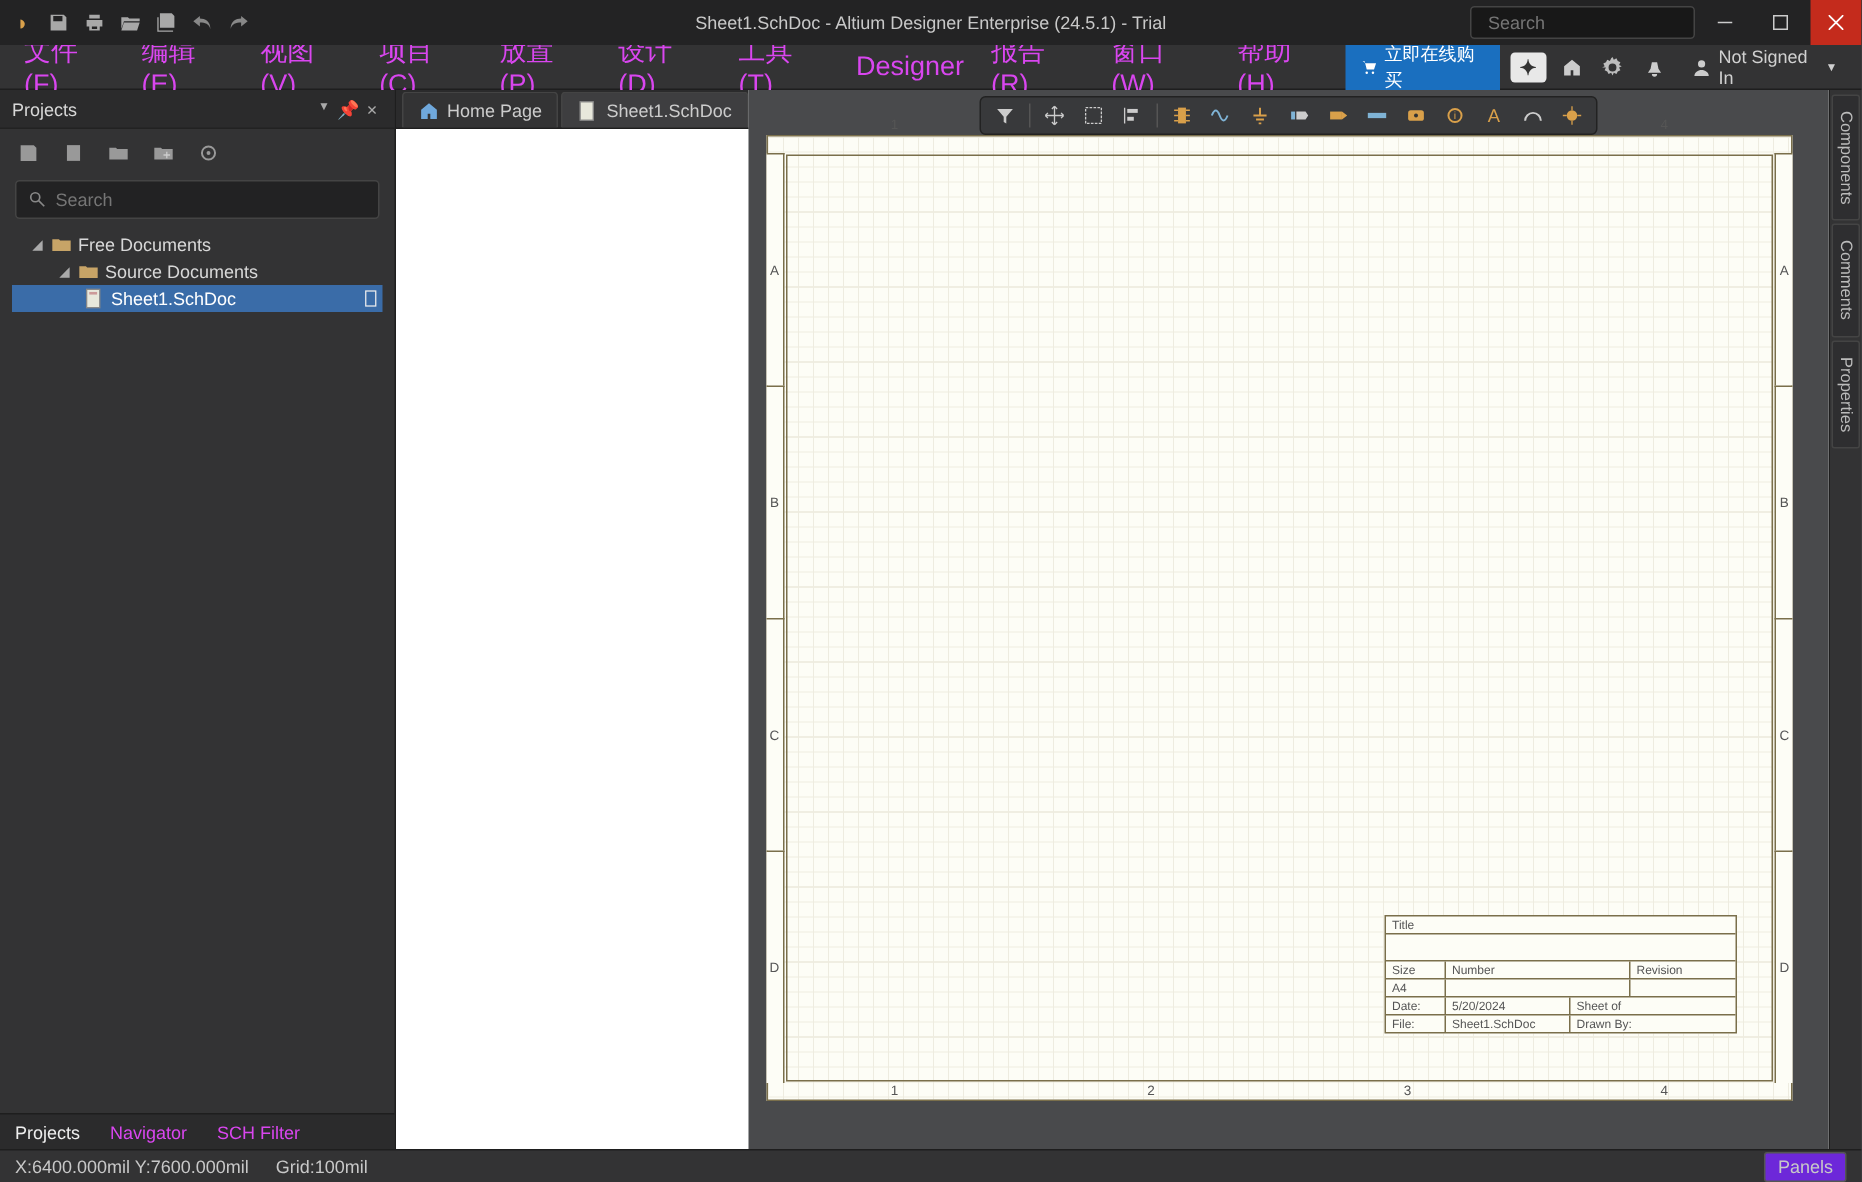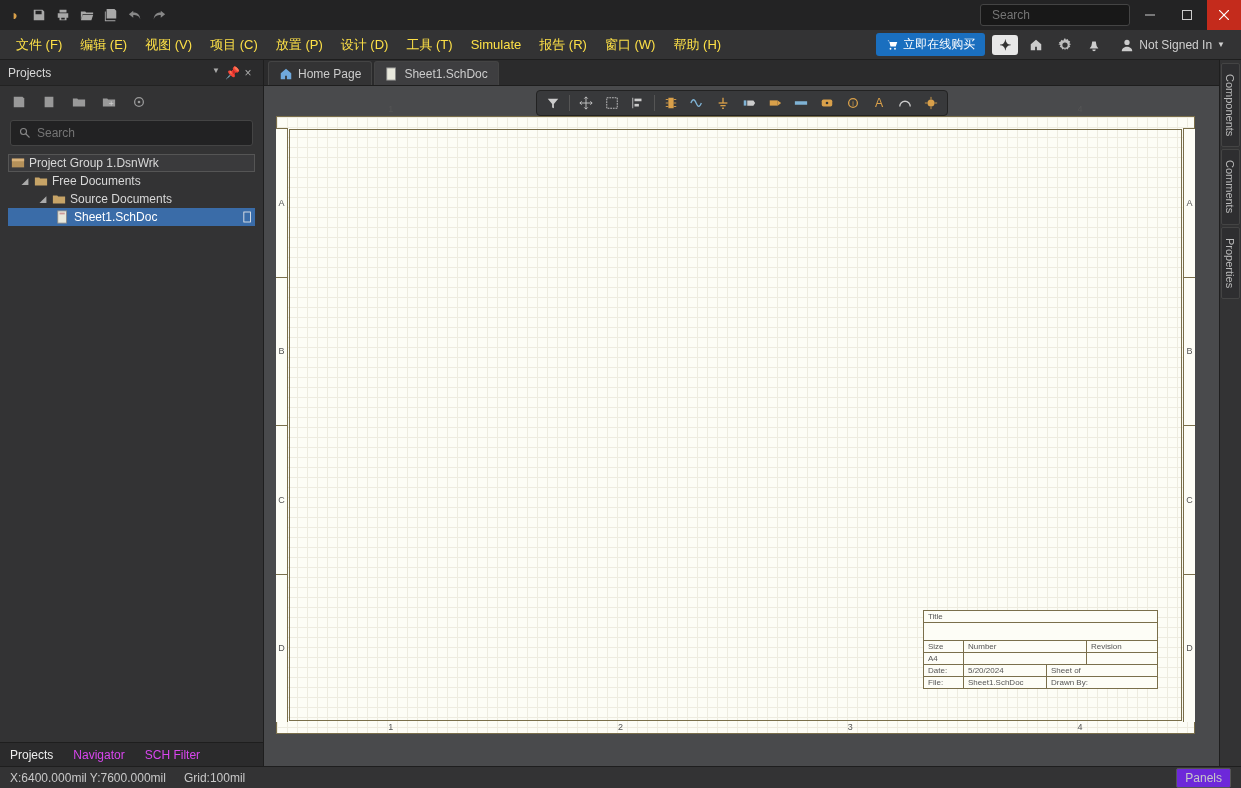--- a/index.html
+++ b/index.html
@@ -8,21 +8,21 @@
 .tb-left{display:flex;align-items:center;gap:2px;padding-left:4px}
 .tb-icon{width:22px;height:22px;display:flex;align-items:center;justify-content:center;border-radius:2px;color:#aaa}
 .app-logo{color:#d9a04a;font-size:14px;font-weight:bold}
 .tb-center{position:absolute;left:0;right:0;text-align:center;pointer-events:none;color:#c8c8c8;font-size:12px}
 .tb-right{margin-left:auto;display:flex;align-items:center;gap:3px}
 .top-search{background:#181818;border:1px solid #444;border-radius:3px;height:22px;width:150px;display:flex;align-items:center;padding:0 6px;gap:5px;color:#aaa}
 .top-search input{background:transparent;border:none;outline:none;color:#ccc;font-size:12px;flex:1}
 .win-btn{width:34px;height:30px;display:flex;align-items:center;justify-content:center;color:#ccc}
 .win-close{background:#c42b1c;color:#fff}
 .menubar{height:30px;background:#333334;display:flex;align-items:center;padding:0 8px;gap:2px;border-bottom:1px solid #1e1e1e}
-.menu-item{padding:4px 8px;color:#fde047;font-size:13px;border-radius:2px}
+.menu-item{padding:4px 8px;color:#d946ef;font-size:18px;border-radius:2px}
 .menu-right{margin-left:auto;display:flex;align-items:center;gap:7px}
 .buy-btn{background:#1a6fbf;color:#fff;border-radius:3px;padding:3px 10px;display:flex;align-items:center;gap:5px;font-size:12px}
 .share-btn{background:#e8e8e8;color:#333;width:26px;height:20px;border-radius:3px;display:flex;align-items:center;justify-content:center;font-size:14px;font-weight:bold}
 .mb-icon{width:22px;height:22px;display:flex;align-items:center;justify-content:center;color:#ccc;border-radius:2px}
 .signin{display:flex;align-items:center;gap:5px;padding:4px 8px;color:#d0d0d0;border-radius:2px}
 .main-area{flex:1;display:flex;overflow:hidden}
 .projects-panel{width:264px;background:#333334;border-right:1px solid #1e1e1e;display:flex;flex-direction:column}
 .panel-header{height:26px;background:#2b2b2c;display:flex;align-items:center;padding:0 8px;color:#d8d8d8;font-size:12px;border-bottom:1px solid #222}
 .panel-header .ctrls{margin-left:auto;display:flex;gap:2px;color:#aaa}
 .panel-header .ctrls span{width:14px;text-align:center}
@@ -37,21 +37,21 @@
 .tree-row.lvl3{padding-left:48px}
 .tree-row.sel{background:#3a6ca8;color:#fff}
 .tree-row.hdr{background:#3a3a3c;border:1px solid #555}
 .tree-arrow{width:10px;text-align:center;color:#aaa;font-size:9px}
 .tree-ico{width:14px;height:14px;display:inline-flex;align-items:center;justify-content:center}
 .folder-ico svg,.doc-ico svg,.group-ico svg{width:14px;height:14px}
 .doc-right{margin-left:auto;color:#ddd}
 .quick-tabs{height:24px;background:#2b2b2c;display:flex;align-items:center;border-top:1px solid #1e1e1e}
 .qt{padding:4px 10px;color:#d946ef;font-size:12px}
 .qt.active{color:#eee}
-.editor-area{flex:1;display:flex;flex-direction:column;background:#ffffff;position:relative}
+.editor-area{flex:1;display:flex;flex-direction:row;background:#ffffff;position:relative}
 .doc-tabs{height:26px;background:#2b2b2c;display:flex;align-items:flex-end;border-bottom:1px solid #1e1e1e;padding-left:4px;gap:2px}
 .doc-tab{height:24px;background:#333334;border:1px solid #444;border-bottom:none;display:flex;align-items:center;gap:5px;padding:0 10px;color:#ccc;font-size:12px;border-radius:3px 3px 0 0}
 .doc-tab.active{background:#3e3e40}
 .doc-tab .ico{width:14px;height:14px}
 .canvas-wrap{flex:1;background:#494a4c;position:relative;overflow:hidden;padding:4px}
 .sheet{position:absolute;left:12px;top:30px;right:24px;bottom:32px;background:#fdfdf6;border:1px solid #7a6f4b;background-image:linear-gradient(#eeece0 1px,transparent 1px),linear-gradient(90deg,#eeece0 1px,transparent 1px),linear-gradient(#e4e2d2 1px,transparent 1px),linear-gradient(90deg,#e4e2d2 1px,transparent 1px);background-size:10px 10px,10px 10px,50px 50px,50px 50px}
 .sheet-border{position:absolute;inset:12px;border:1px solid #7a6f4b}
 .ruler-top{position:absolute;left:12px;right:24px;top:18px;height:12px;display:flex;color:#555;font-size:9px}
 .ruler-top div{flex:1;text-align:center}
 .ruler-left{position:absolute;left:12px;top:42px;bottom:44px;width:12px;display:flex;flex-direction:column}
@@ -106,20 +106,21 @@
         <svg viewBox="0 0 16 16" width="14" height="14">
           <path fill="#888" d="M6 3L1 7l5 4V8c4 0 7 1 8 5 0-6-4-8-8-8V3z"></path>
         </svg>
       </div>
     <div class="tb-icon">
         <svg viewBox="0 0 16 16" width="14" height="14">
           <path fill="#888" d="M10 3l5 4-5 4V8c-4 0-7 1-8 5 0-6 4-8 8-8V3z"></path>
         </svg>
       </div>
   </div>
+  <div class="tb-center">Sheet1.SchDoc - Altium Designer Enterprise (24.5.1) - Trial</div>
   <div class="tb-right">
     <div class="top-search">
       <svg viewBox="0 0 16 16" width="12" height="12">
           <circle cx="6" cy="6" r="4" fill="none" stroke="#aaa" stroke-width="1.5"></circle>
           <line x1="9" y1="9" x2="14" y2="14" stroke="#aaa" stroke-width="1.5"></line>
         </svg>
       <input placeholder="Search" style="">
     </div>
     <div class="win-btn">
         <svg width="10" height="10">
@@ -141,21 +142,21 @@
 </div>
 
 <div class="menubar">
   <div class="menu-item">文件 (F)</div>
   <div class="menu-item">编辑 (E)</div>
   <div class="menu-item">视图 (V)</div>
   <div class="menu-item">项目 (C)</div>
   <div class="menu-item">放置 (P)</div>
   <div class="menu-item">设计 (D)</div>
   <div class="menu-item">工具 (T)</div>
-  <div class="menu-item">Simulate</div>
+  <div class="menu-item">Designer</div>
   <div class="menu-item">报告 (R)</div>
   <div class="menu-item">窗口 (W)</div>
   <div class="menu-item">帮助 (H)</div>
   <div class="menu-right">
     <div class="buy-btn">
       <svg viewBox="0 0 16 16" width="12" height="12">
           <path fill="#fff" d="M2 2h2l2 8h7l2-6H5"></path>
           <circle cx="6" cy="13" r="1.2" fill="#fff"></circle>
           <circle cx="12" cy="13" r="1.2" fill="#fff"></circle>
         </svg>
@@ -229,29 +230,20 @@
         </div>
     </div>
     <div class="panel-search">
       <svg viewBox="0 0 16 16" width="12" height="12">
           <circle cx="6" cy="6" r="4" fill="none" stroke="#888" stroke-width="1.5"></circle>
           <line x1="9" y1="9" x2="14" y2="14" stroke="#888" stroke-width="1.5"></line>
         </svg>
       <input placeholder="Search" style="">
     </div>
     <div class="tree">
-      <div class="tree-row hdr">
-        <span class="tree-ico group-ico">
-            <svg viewBox="0 0 16 16">
-              <rect x="1" y="3" width="14" height="10" fill="#b5915a"></rect>
-              <rect x="1" y="3" width="14" height="3" fill="#d9b27a"></rect>
-            </svg>
-          </span>
-        <span>Project Group 1.DsnWrk</span>
-      </div>
       <div class="tree-row lvl1">
         <span class="tree-arrow">◢</span>
         <span class="tree-ico folder-ico">
             <svg viewBox="0 0 16 16">
               <path fill="#c7a467" d="M1 4h5l1 1h8v8H1z"></path>
             </svg>
           </span>
         <span>Free Documents</span>
       </div>
       <div class="tree-row lvl2">

